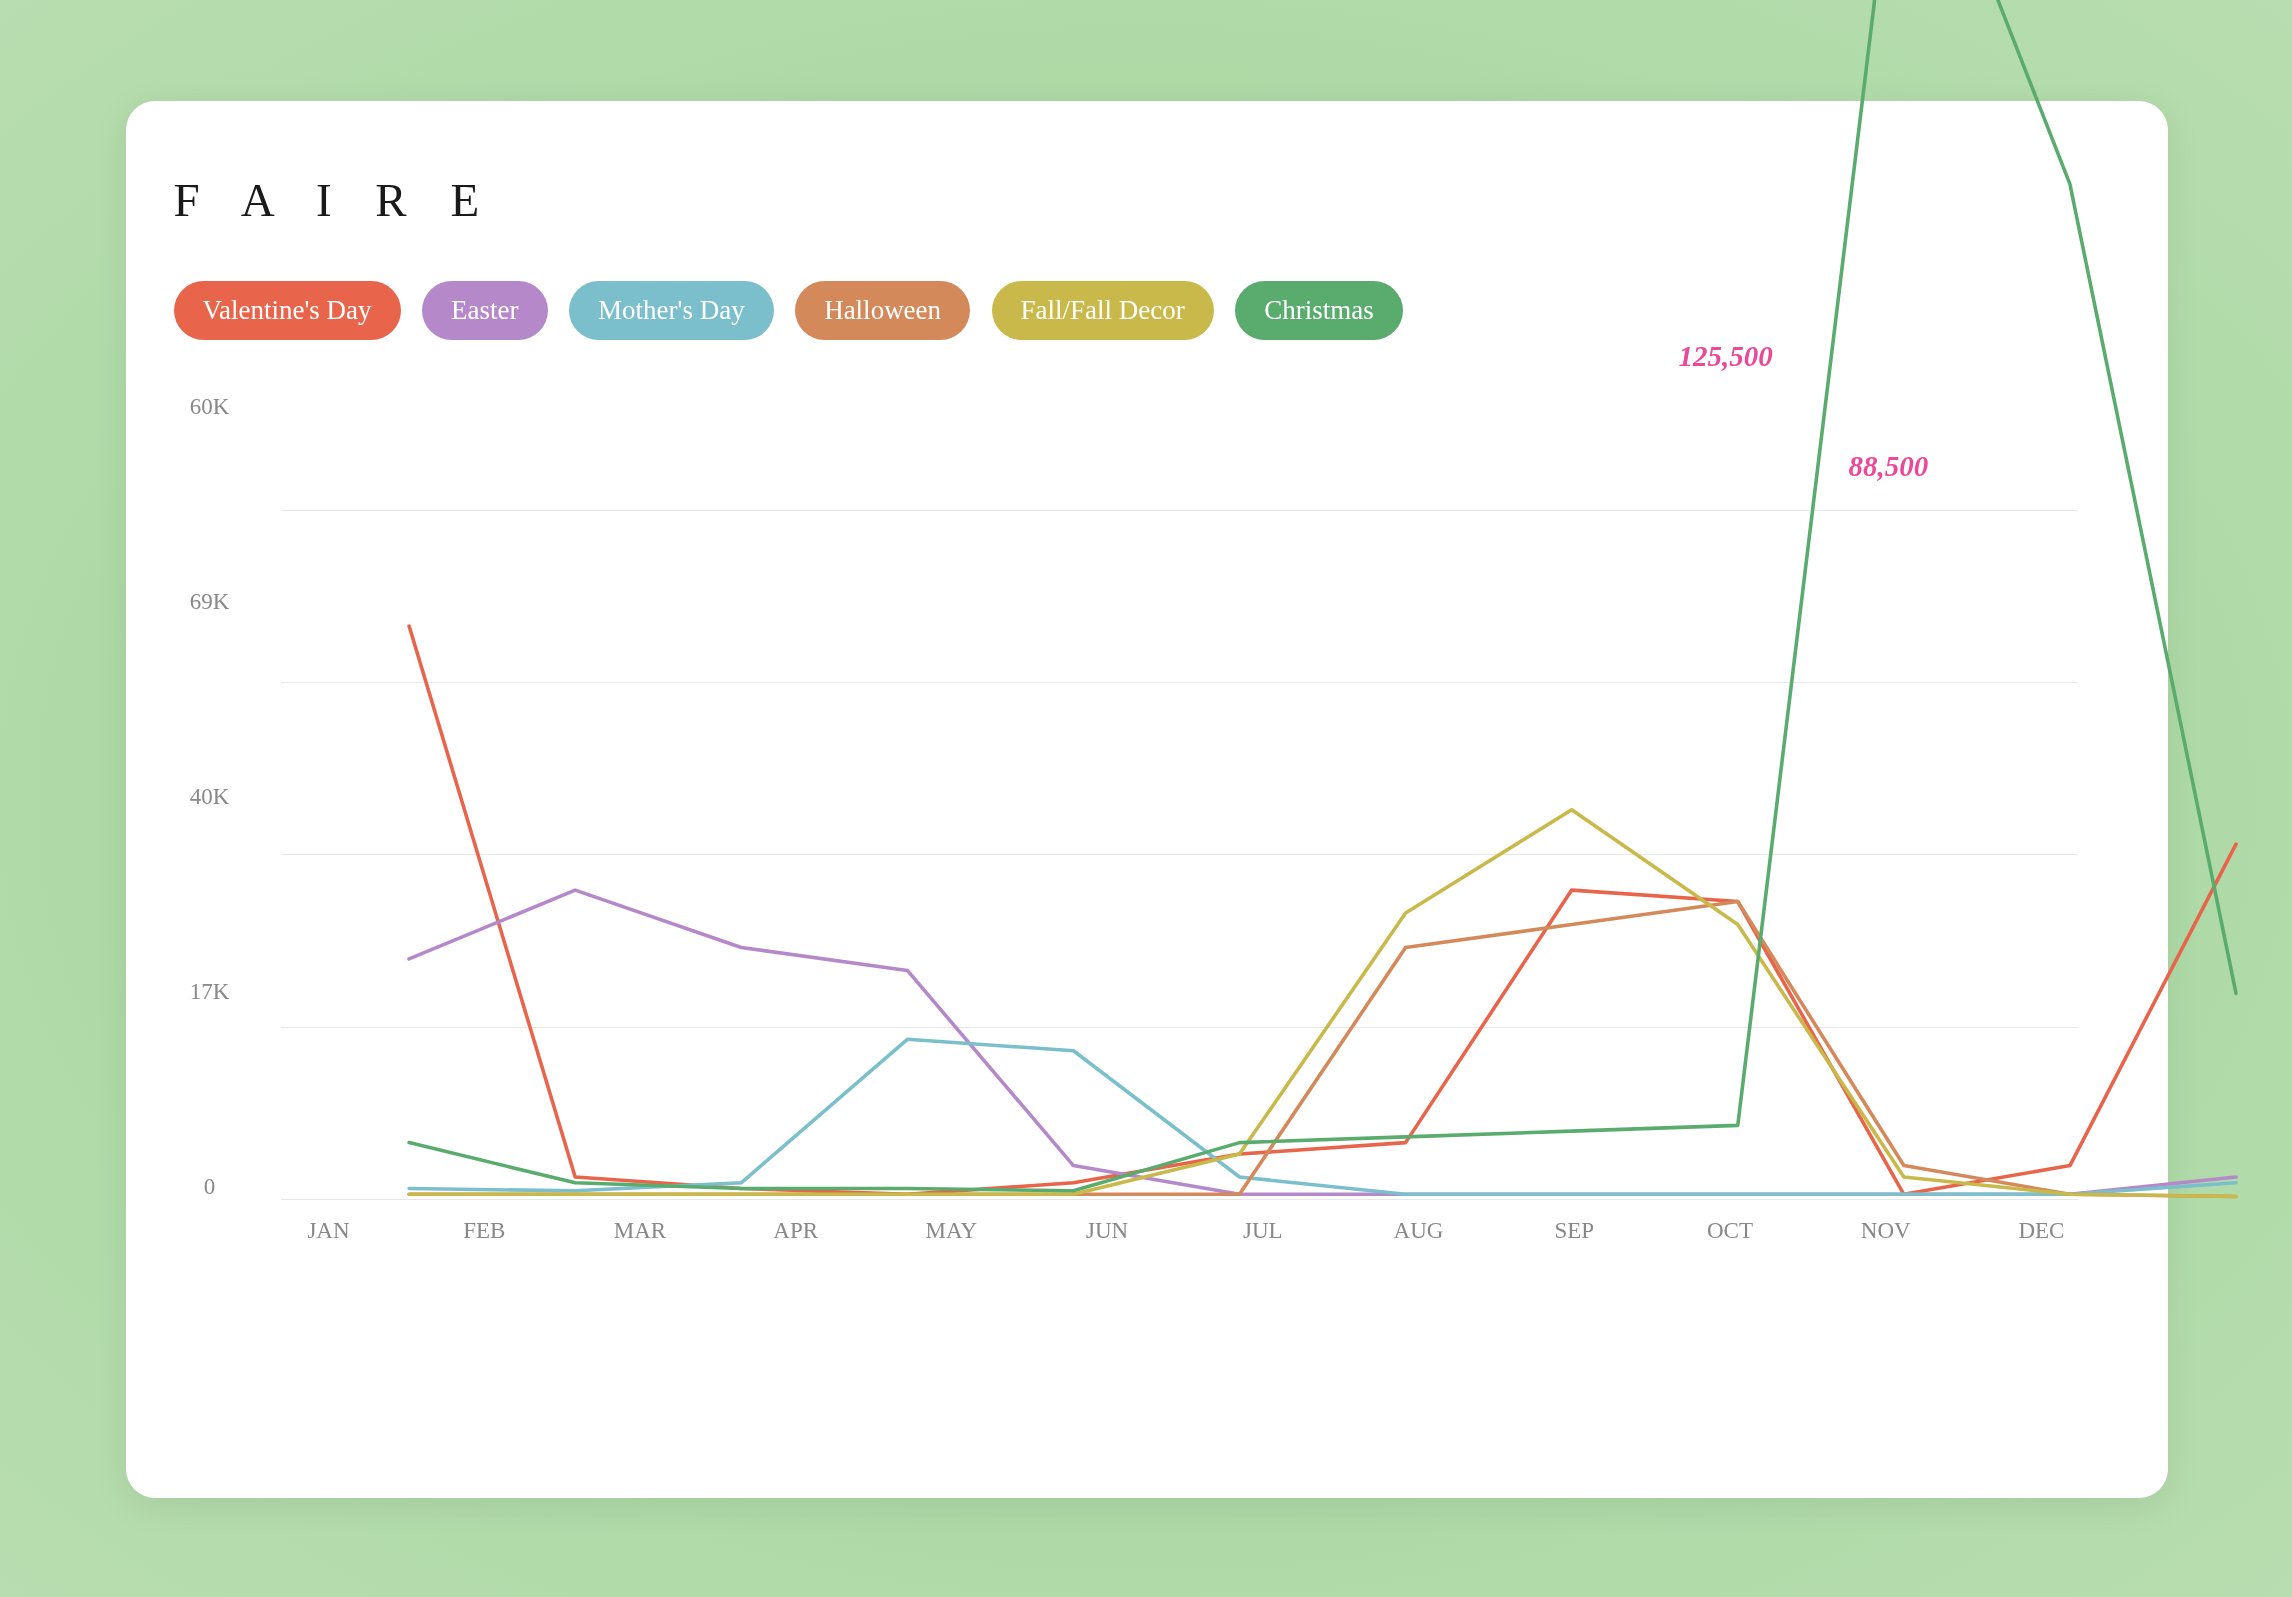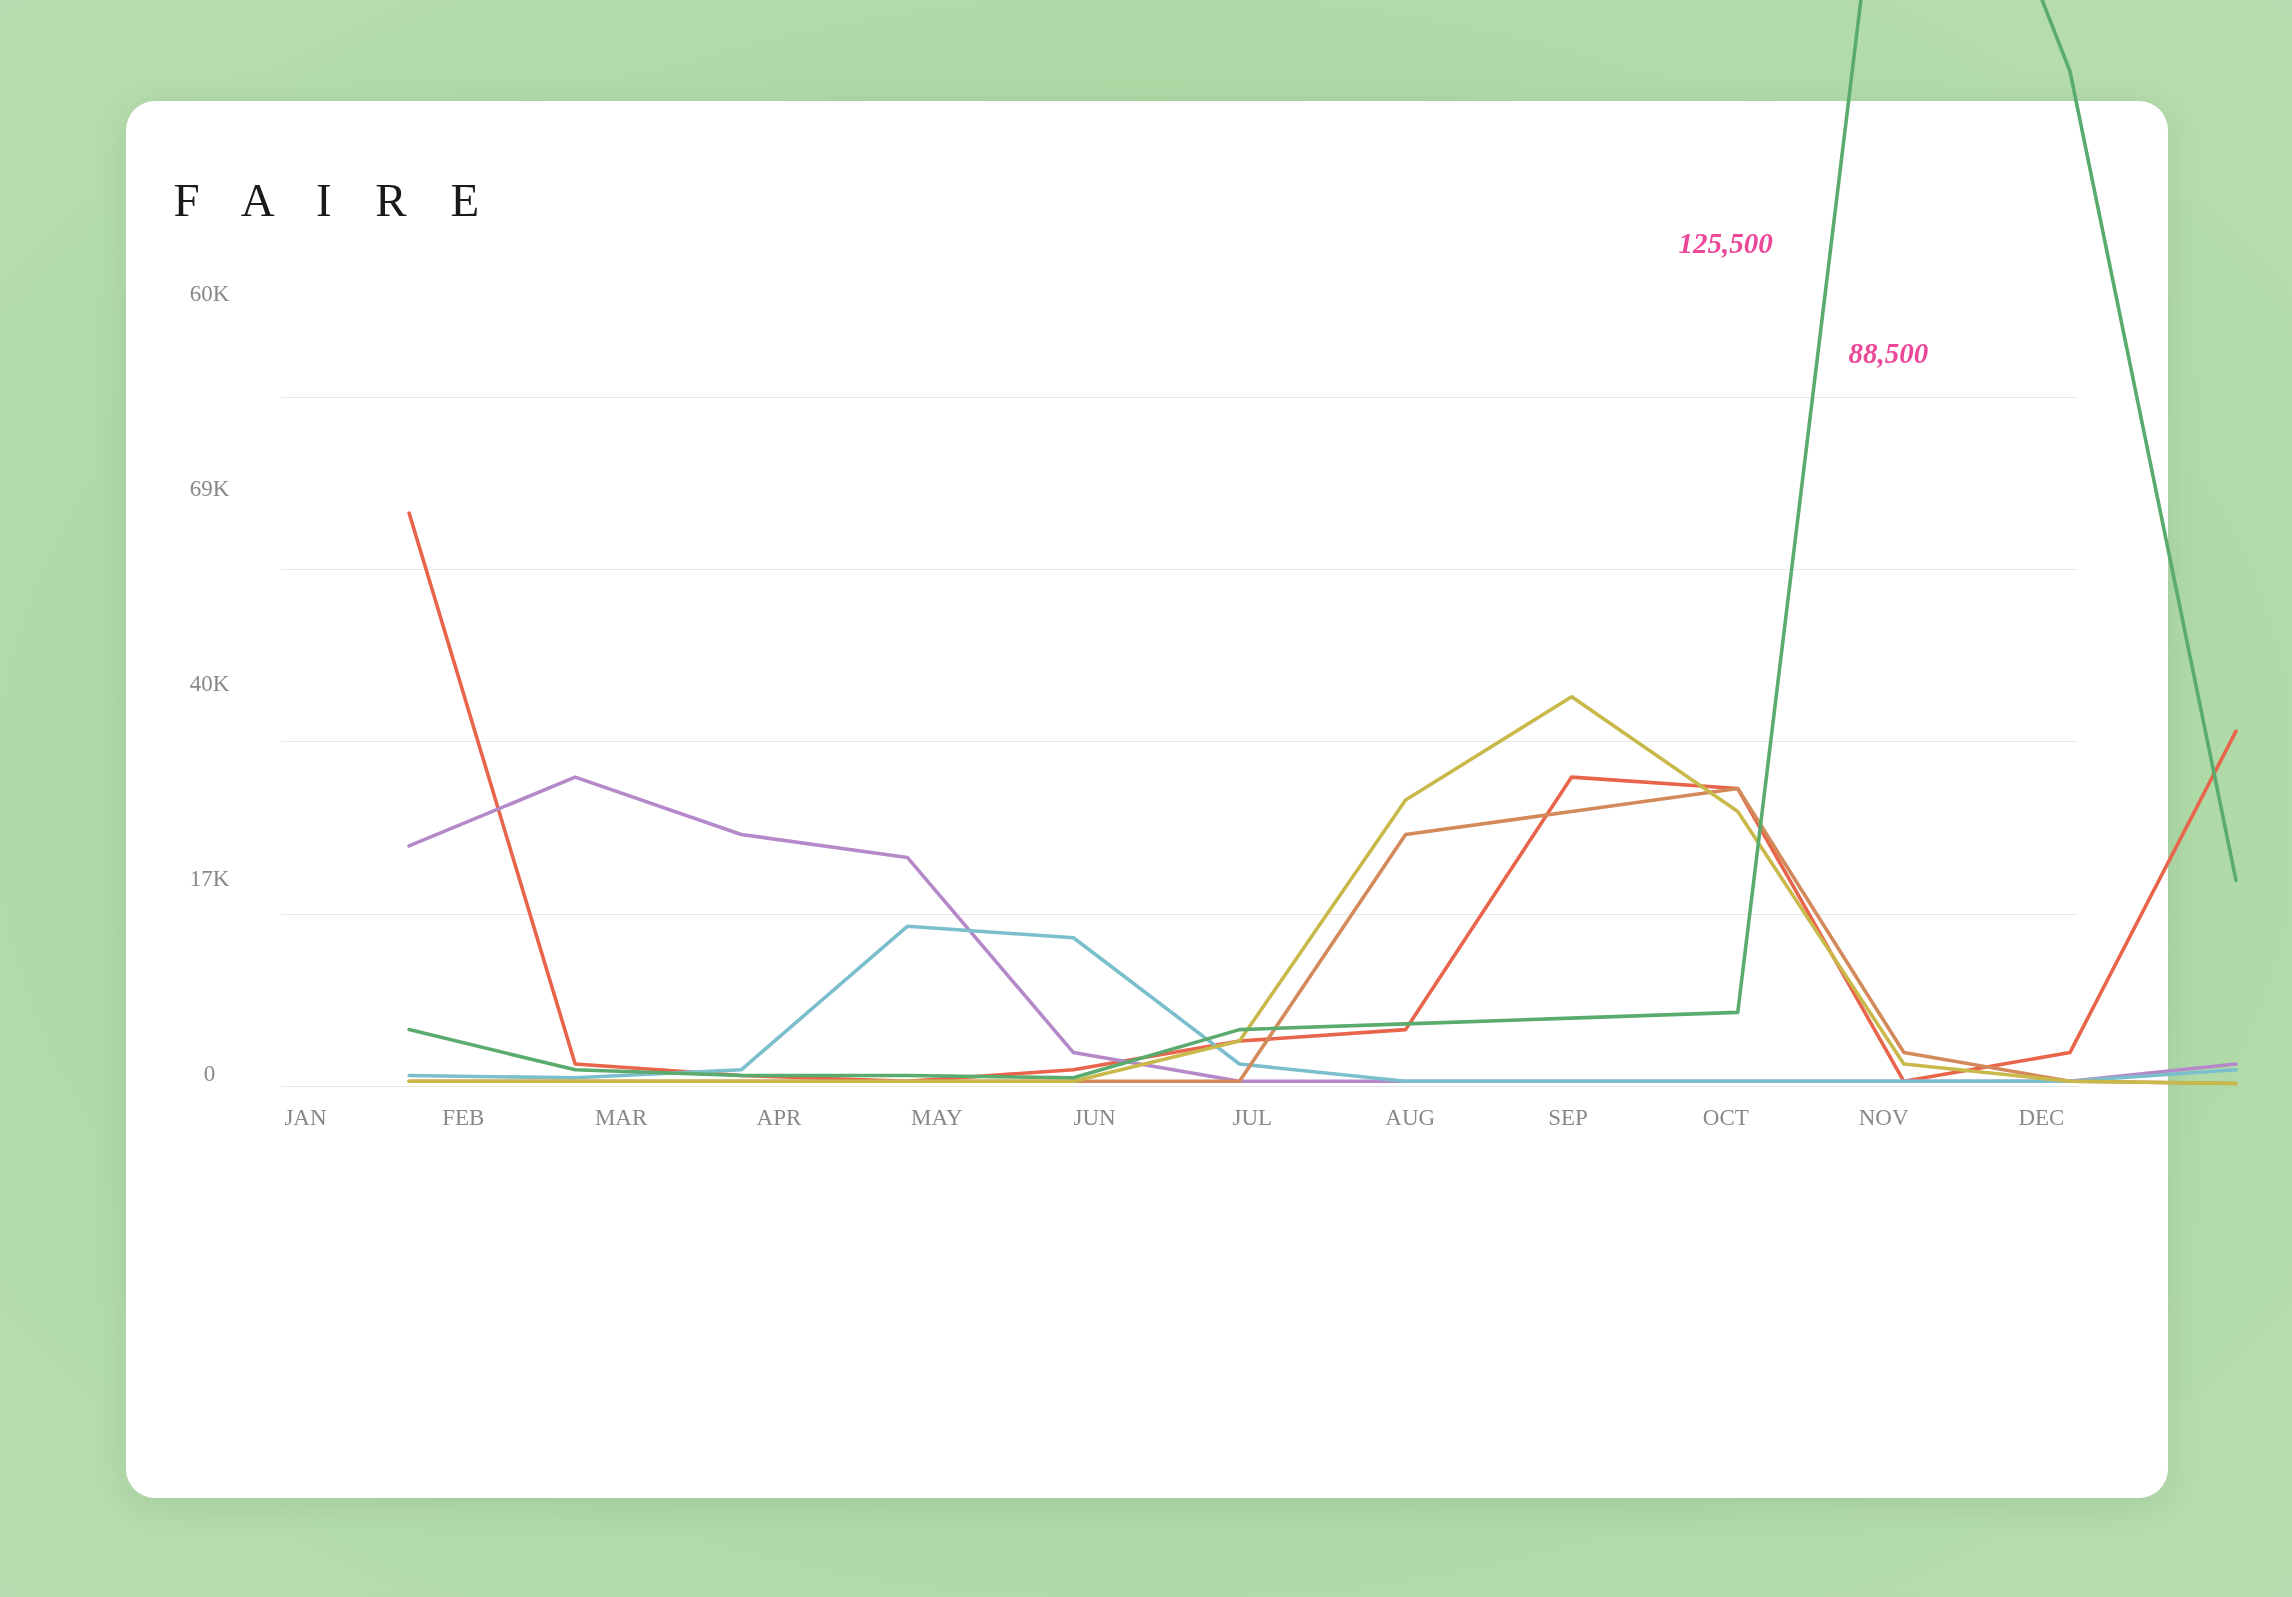--- a/index.html
+++ b/index.html
@@ -79,21 +79,21 @@
     }
     .grid-line {
       position: absolute;
       left: 0;
       right: 0;
       height: 0.9px;
       background: #e8e8e8;
     }
     .x-labels {
       position: absolute;
-      left: 96px;
+      left: 119px;
       top: 824px;
       right: 0;
       display: flex;
       justify-content: space-between;
       align-items: flex-end;
     }
     .x-label {
       font-size: 23px;
       color: #888;
       text-align: center;
@@ -115,20 +115,28 @@
       font-weight: 600;
       color: #ec4899;
     }
   </style>
 </head>
 <body>
 
 <div class="card">
   <div class="logo">F A I R E</div>
 
+  <div class="legend">
+    <div class="legend-item legend-valentines">Valentine's Day</div>
+    <div class="legend-item legend-easter">Easter</div>
+    <div class="legend-item legend-mothers">Mother's Day</div>
+    <div class="legend-item legend-halloween">Halloween</div>
+    <div class="legend-item legend-fall">Fall/Fall Decor</div>
+    <div class="legend-item legend-christmas">Christmas</div>
+  </div>
 
   <div class="chart-area">
 
     <div class="y-labels">
       <div class="y-label">0</div>
       <div class="y-label">17K</div>
       <div class="y-label">40K</div>
       <div class="y-label">69K</div>
       <div class="y-label">60K</div>
     </div>

